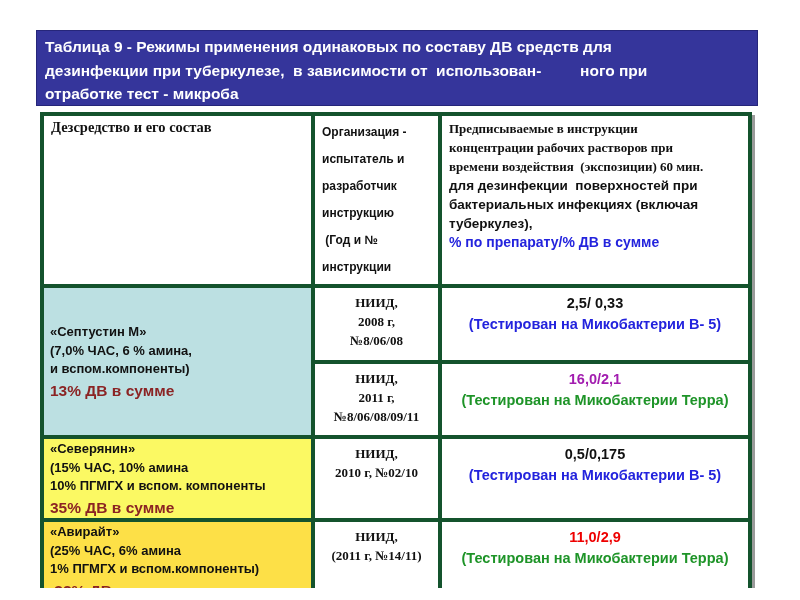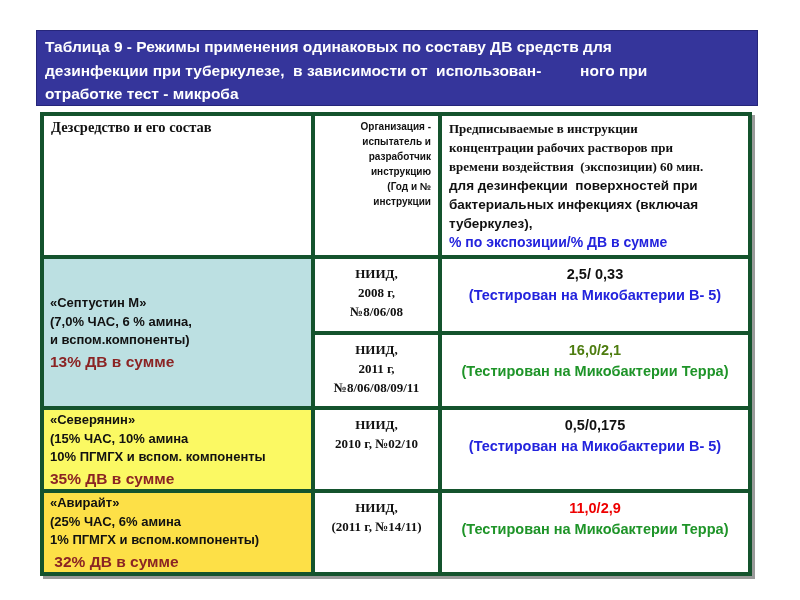--- a/index.html
+++ b/index.html
@@ -29,21 +29,21 @@
 
   col.c1 { width:271px; } col.c2 { width:127px; } col.c3 { width:310px; }
   tr.tr-hdr { height:130px; } tr.tr-s1 { height:76px; } tr.tr-s2 { height:75px; }
   tr.tr-r2 { height:79px; } tr.tr-r3 { height:80px; }
 
   .serif { font-family:"Liberation Serif", serif; }
   .pre   { white-space:pre-wrap; }
 
   td.h { padding:3px 7px; font-weight:bold; color:#111; }
   .h-agent { font-size:14.5px; }
-  .h-org   { font-size:10px; line-height:15px;text-align:right; }
+  .h-org   { font-size:12px; line-height:27px; }
   .h-conc-main { font-size:13px;  line-height:19px; }
   .h-conc-sub  { font-size:13.5px; line-height:19px; }
   .h-conc-note { font-size:14px;  line-height:19px; }
 
   td.prod {
     vertical-align:middle; padding:1px 6px;
     font-weight:bold; font-size:13px; line-height:18.5px; color:#111;
   }
   .prod-sum { font-size:15.5px; margin-top:3px; }
 
@@ -80,21 +80,21 @@
 инструкцию
  (Год и №
 инструкции</td>
         <td class="h">
           <div class="h-conc-main serif pre">Предписываемые в инструкции
 концентрации рабочих растворов при
 времени воздействия  (экспозиции) 60 мин.</div>
           <div class="h-conc-sub pre">для дезинфекции  поверхностей при
 бактериальных инфекциях (включая
 туберкулез),</div>
-          <div class="h-conc-note pre" style="color: rgb(35, 35, 221);">% по экспозиции/% ДВ в сумме</div>
+          <div class="h-conc-note pre" style="color: rgb(35, 35, 221);">% по препарату/% ДВ в сумме</div>
         </td>
       </tr>
 
       <tr class="tr-s1">
         <td class="prod" rowspan="2" style="background: rgb(188, 224, 226);">
           <div class="pre">«Септустин М»</div>
           <div class="pre">(7,0% ЧАС, 6 % амина,
 и вспом.компоненты)</div>
           <div class="prod-sum pre" style="color: rgb(139, 36, 36);">13% ДВ в сумме</div>
         </td>
@@ -105,21 +105,21 @@
           <div style="color: rgb(17, 17, 17);">2,5/ 0,33</div>
           <div style="color: rgb(35, 35, 221);">(Тестирован на Микобактерии В- 5)</div>
         </td>
       </tr>
 
       <tr class="tr-s2">
         <td class="org pre">НИИД,
 2011 г,
 №8/06/08/09/11</td>
         <td class="res">
-          <div style="color: #4d7c0f; text-align: center;">16,0/2,1</div>
+          <div style="color: #a21caf; text-align: center;">16,0/2,1</div>
           <div style="color: rgb(30, 148, 40);">(Тестирован на  Микобактерии Терра)</div>
         </td>
       </tr>
 
       <tr class="tr-r2">
         <td class="prod" style="background: rgb(251, 249, 99);">
           <div class="pre">«Северянин»</div>
           <div class="pre">(15% ЧАС, 10% амина
 10% ПГМГХ и вспом. компоненты</div>
           <div class="prod-sum pre" style="color: rgb(139, 36, 36);">35% ДВ в сумме</div>

